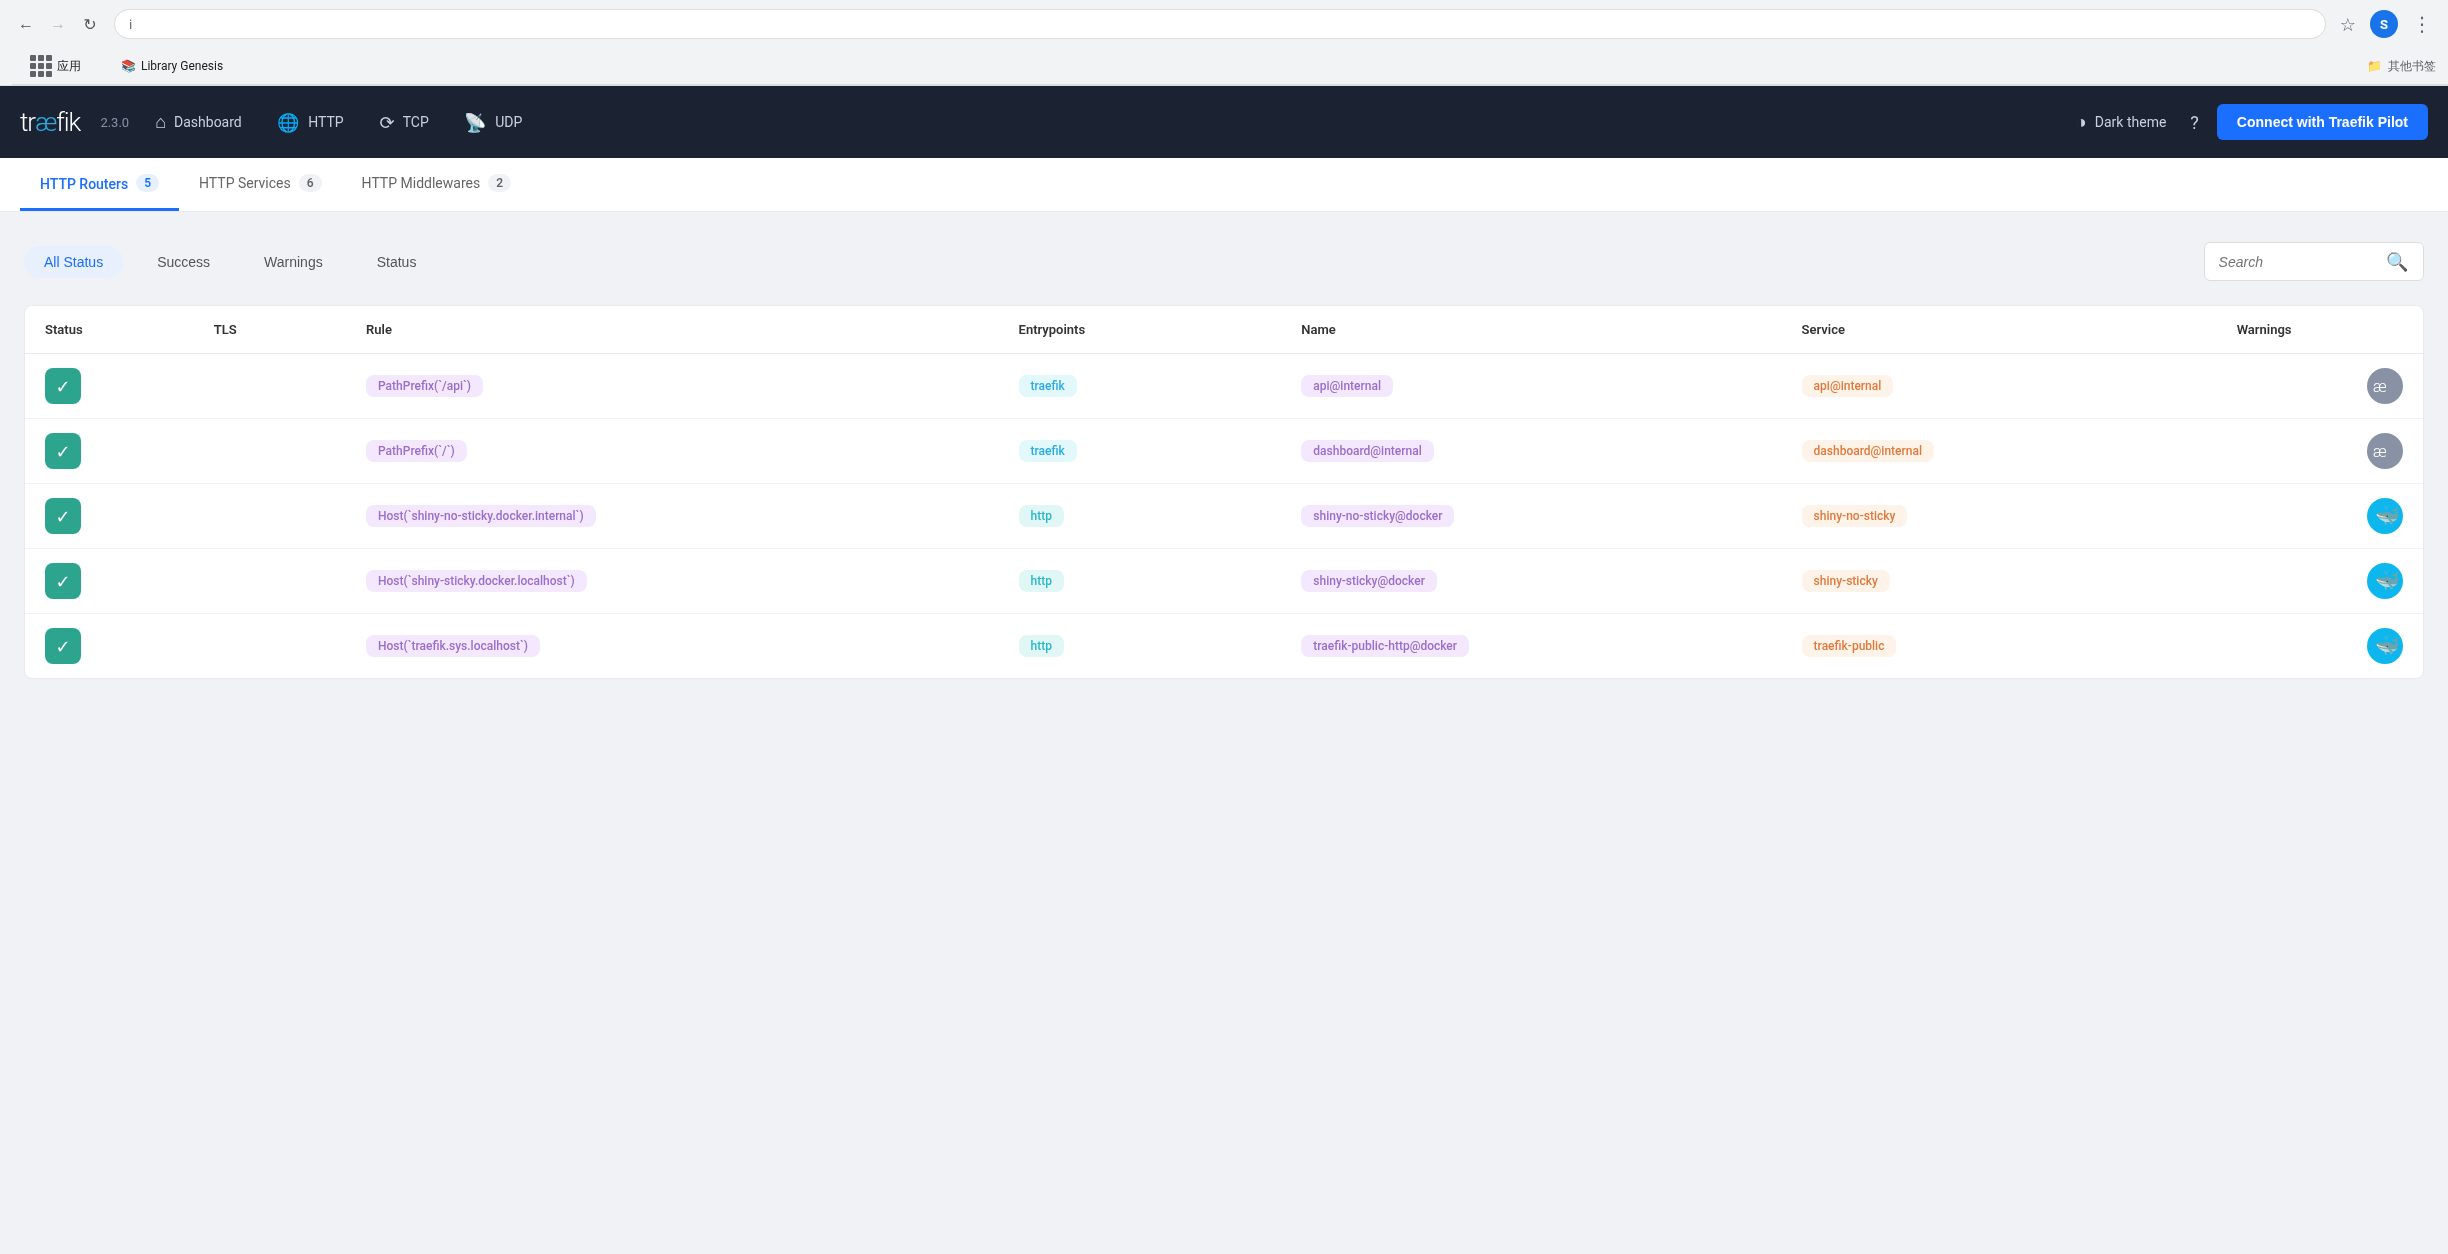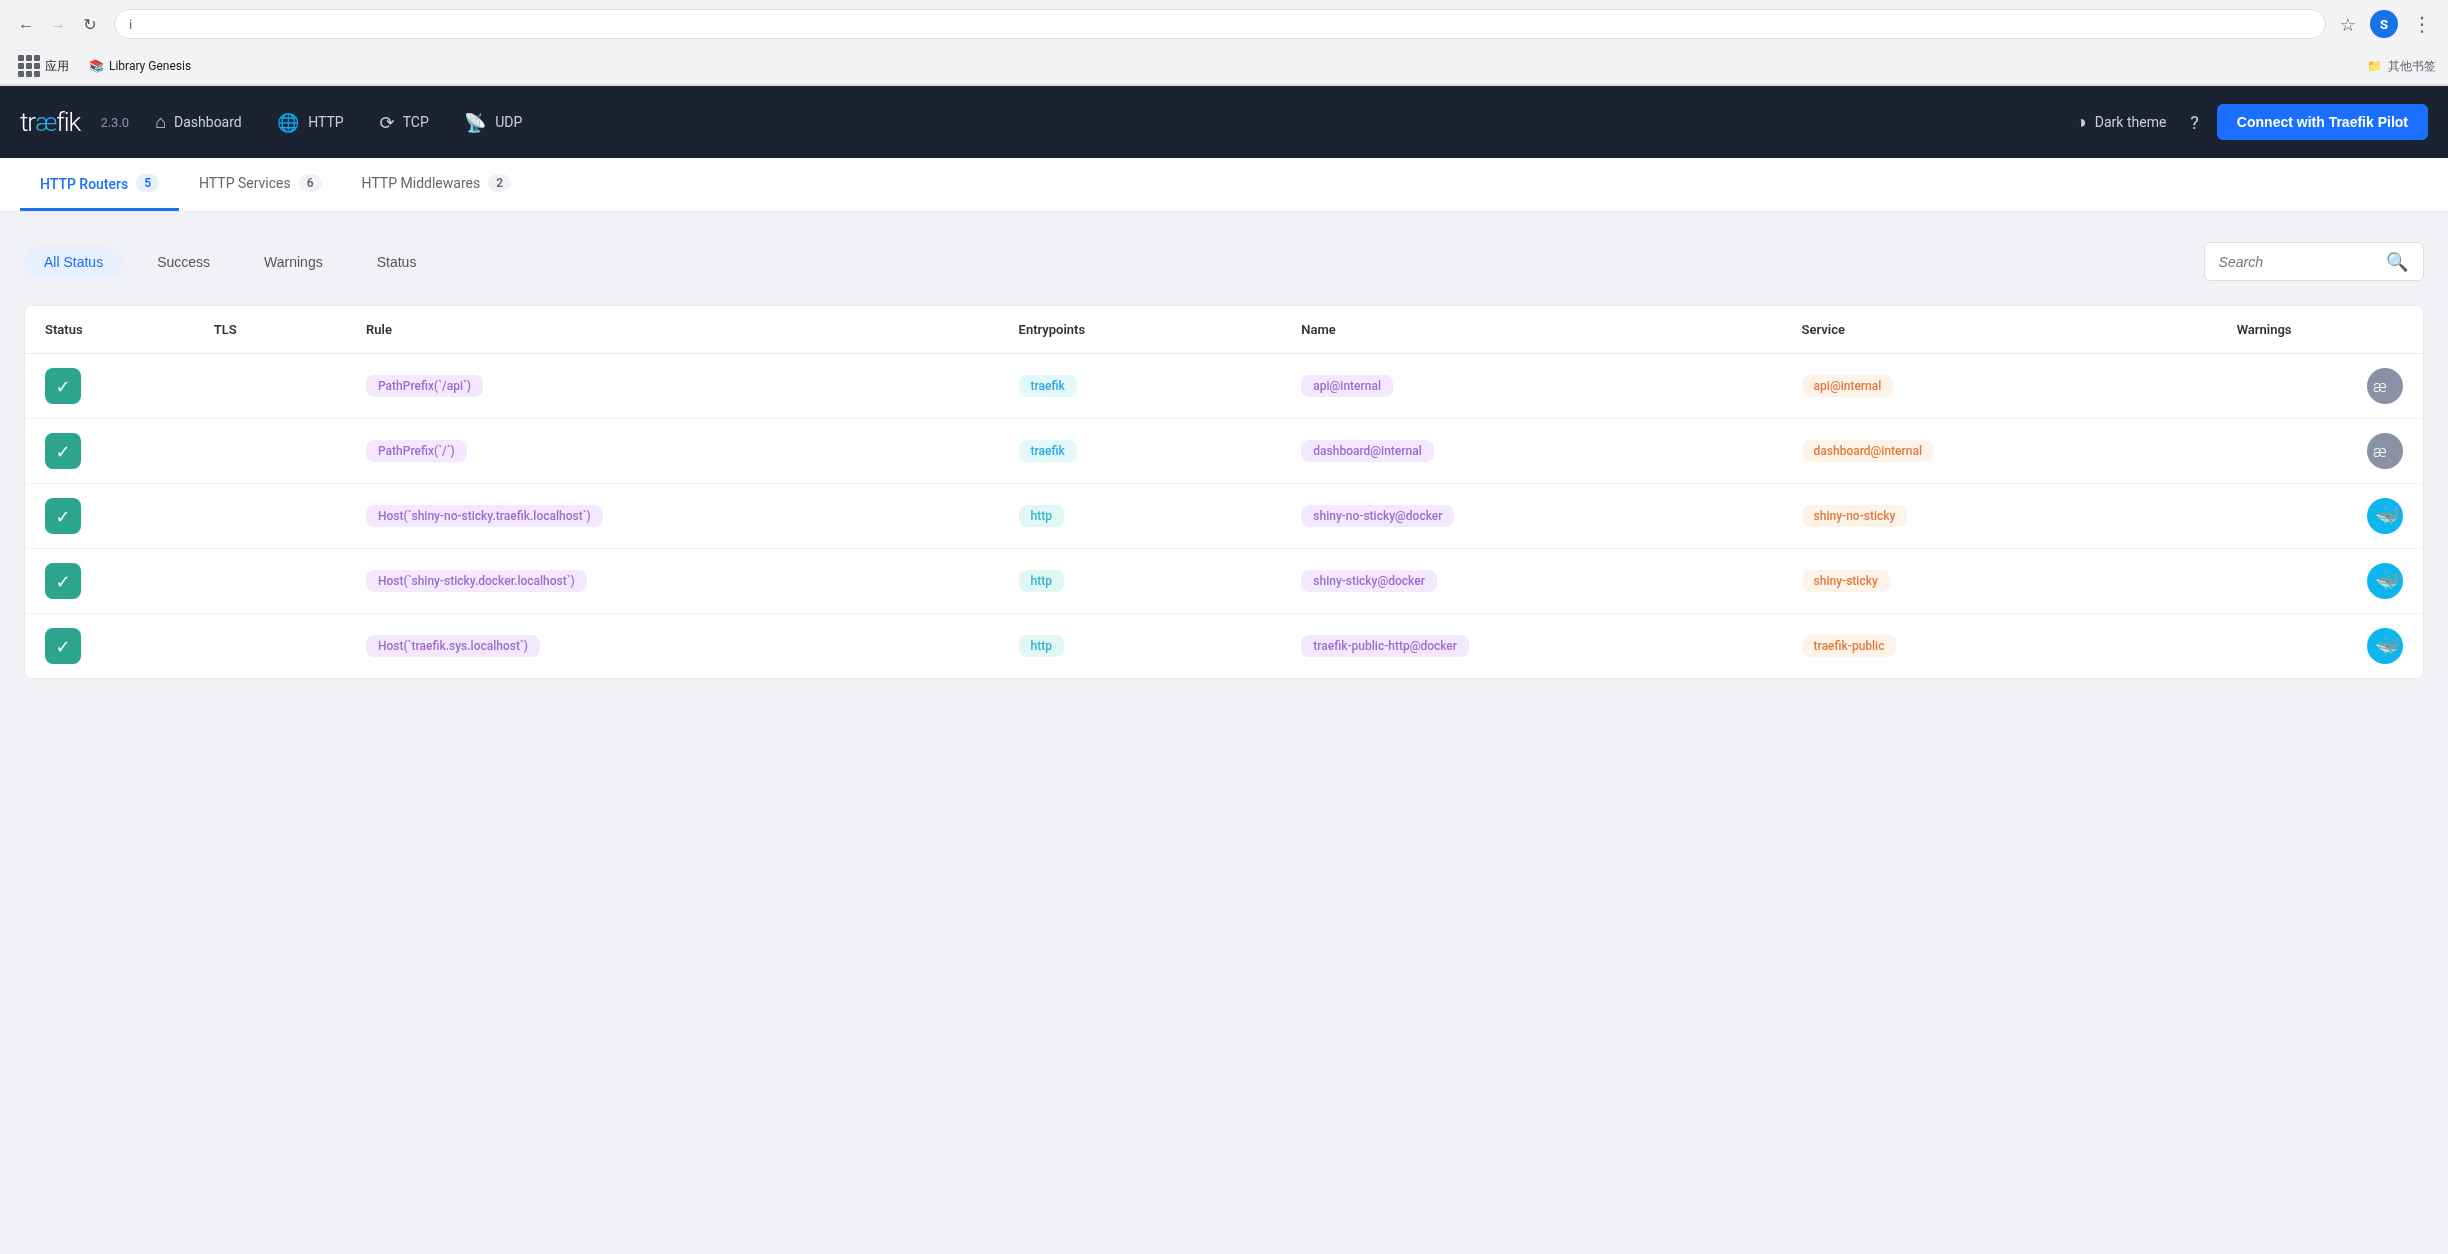--- a/index.html
+++ b/index.html
@@ -12,21 +12,21 @@
     .browser-nav-btn { width: 28px; height: 28px; border-radius: 50%; border: none; background: transparent; cursor: pointer; display: flex; align-items: center; justify-content: center; color: #555; font-size: 16px; }
     .browser-nav-btn.disabled { color: #bbb; cursor: default; }
     .browser-address-bar { flex: 1; display: flex; align-items: center; background: white; border: 1px solid #ddd; border-radius: 20px; padding: 5px 14px; gap: 8px; }
     .browser-address-bar .lock-icon { color: #5f6368; font-size: 13px; }
     .browser-address-bar input { border: none; outline: none; flex: 1; font-size: 13px; color: #202124; background: transparent; }
     .browser-star { color: #5f6368; font-size: 18px; cursor: pointer; padding: 4px; }
     .browser-avatar { width: 28px; height: 28px; border-radius: 50%; background: #1a73e8; color: white; display: flex; align-items: center; justify-content: center; font-size: 13px; font-weight: bold; }
     .browser-menu { color: #5f6368; font-size: 20px; cursor: pointer; padding: 4px; }
 
     
-    .bookmarks-bar { display: flex; align-items: center; padding: 4px 12px; gap: 8px; border-bottom: 1px solid #ddd; font-size: 12px; }
+    .bookmarks-bar { display: flex; align-items: center; padding: 4px 12px; gap: 28px; border-bottom: 1px solid #ddd; font-size: 12px; margin-left: 12px; }
     .bookmark-item { display: flex; align-items: center; gap: 5px; cursor: pointer; padding: 3px 6px; border-radius: 4px; color: #202124; }
     .bookmarks-right { margin-left: auto; display: flex; align-items: center; gap: 6px; color: #5f6368; font-size: 12px; }
 
     
     .traefik-header { background: #1b2333; display: flex; align-items: center; padding: 0 20px; height: 72px; gap: 0; }
     .traefik-logo { display: flex; align-items: center; gap: 10px; margin-right: 20px; }
     .traefik-logo-text { color: white; font-size: 26px; font-weight: 300; letter-spacing: -1px; }
     .traefik-logo-text span { color: #29abe2; }
     .traefik-version { color: #8892a4; font-size: 13px; margin-right: 10px; }
     .nav-items { display: flex; align-items: center; gap: 4px; flex: 1; }
@@ -239,21 +239,21 @@
                   <text x="6" y="24" font-size="16" fill="white" font-weight="300">æ</text>
                 </svg>
               </div>
             </td>
           </tr>
           <tr>
             <td class="col-status">
               <div class="status-icon">✓</div>
             </td>
             <td class="col-tls"></td>
-            <td class="col-rule"><span class="tag tag-purple">Host(`shiny-no-sticky.traefik.localhost`)</span></td>
+            <td class="col-rule"><span class="tag tag-purple">Host(`shiny-no-sticky.docker.internal`)</span></td>
             <td class="col-entrypoints"><span class="tag tag-cyan">http</span></td>
             <td class="col-name"><span class="tag tag-purple">shiny-no-sticky@docker</span></td>
             <td class="col-service"><span class="tag tag-orange">shiny-no-sticky</span></td>
             <td class="col-provider">
               <div style="display: flex; justify-content: flex-end;">
                 <svg width="36" height="36" viewBox="0 0 36 36">
                   <circle cx="18" cy="18" r="18" fill="#0db7ed"></circle>
                   <text x="8" y="24" font-size="20" fill="white">🐳</text>
                 </svg>
               </div>

